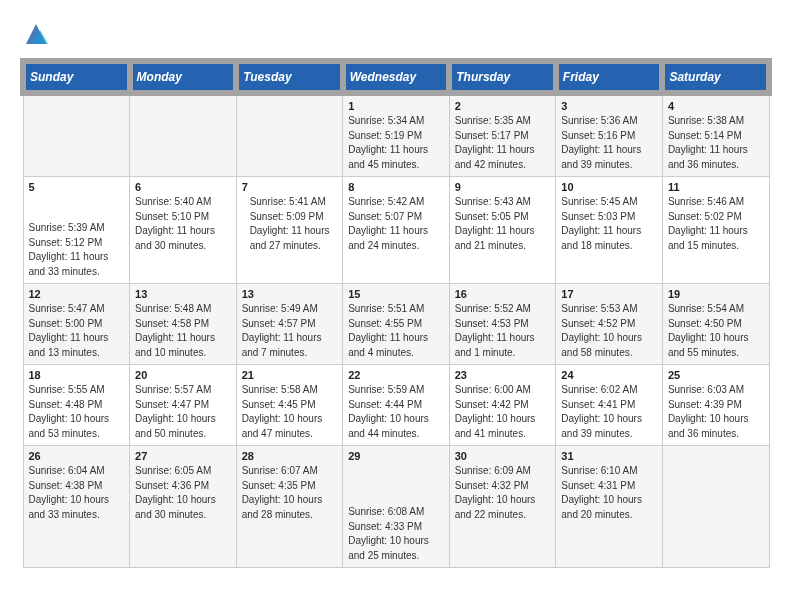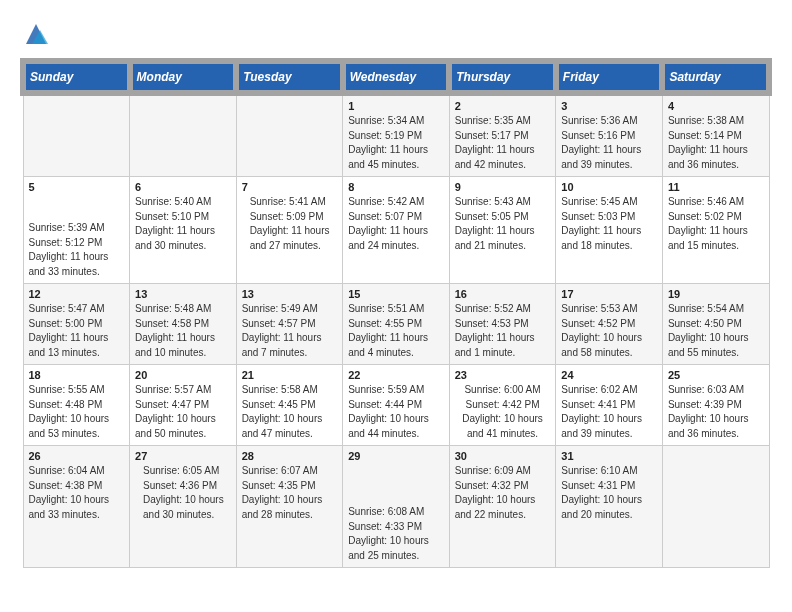--- a/index.html
+++ b/index.html
@@ -267,21 +267,21 @@
 Daylight: 10 hours and 47 minutes.</div>
         </td>
         <td>
           <div class="day-num">22</div>
           <div class="day-detail" style="white-space: pre-line;">Sunrise: 5:59 AM
 Sunset: 4:44 PM
 Daylight: 10 hours and 44 minutes.</div>
         </td>
         <td>
           <div class="day-num">23</div>
-          <div class="day-detail" style="white-space: pre-line; text-align: center;">Sunrise: 6:00 AM
+          <div class="day-detail" style="white-space: pre-line;">Sunrise: 6:00 AM
 Sunset: 4:42 PM
 Daylight: 10 hours and 41 minutes.</div>
         </td>
         <td>
           <div class="day-num">24</div>
           <div class="day-detail" style="white-space: pre-line;">Sunrise: 6:02 AM
 Sunset: 4:41 PM
 Daylight: 10 hours and 39 minutes.</div>
         </td>
         <td>
@@ -293,21 +293,21 @@
       </tr>
       <tr>
         <td>
           <div class="day-num">26</div>
           <div class="day-detail" style="white-space: pre-line;">Sunrise: 6:04 AM
 Sunset: 4:38 PM
 Daylight: 10 hours and 33 minutes.</div>
         </td>
         <td>
           <div class="day-num">27</div>
-          <div class="day-detail" style="white-space: pre-line; margin-left: 8px;">Sunrise: 6:05 AM
+          <div class="day-detail" style="white-space: pre-line;">Sunrise: 6:05 AM
 Sunset: 4:36 PM
 Daylight: 10 hours and 30 minutes.</div>
         </td>
         <td>
           <div class="day-num">28</div>
           <div class="day-detail" style="white-space: pre-line;">Sunrise: 6:07 AM
 Sunset: 4:35 PM
 Daylight: 10 hours and 28 minutes.</div>
         </td>
         <td>

